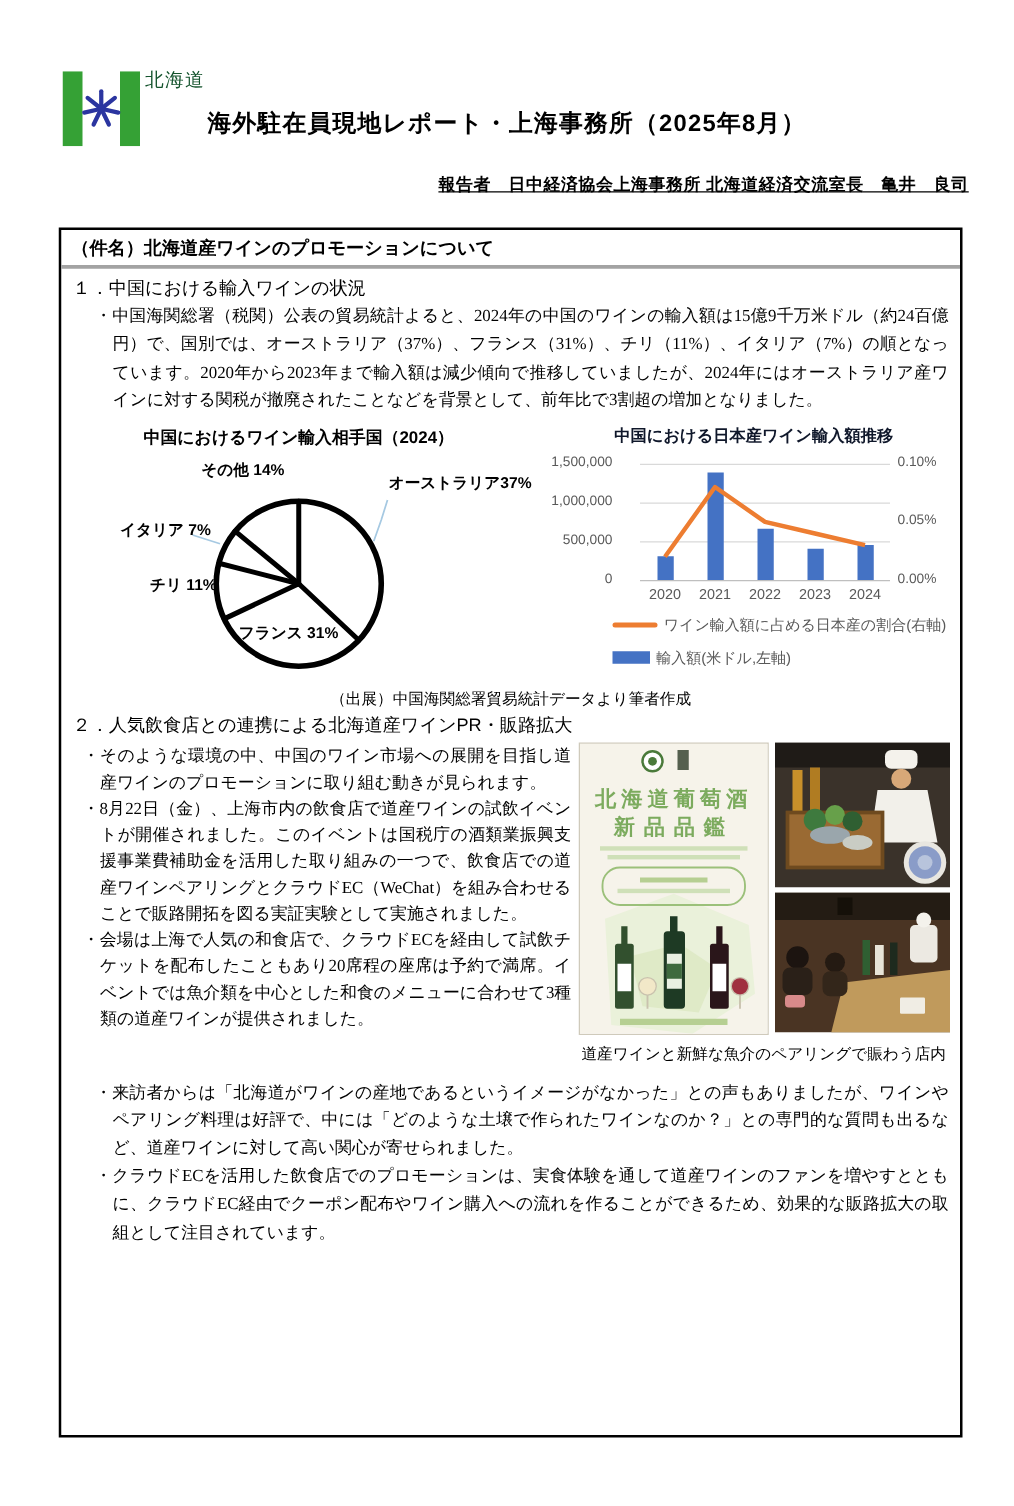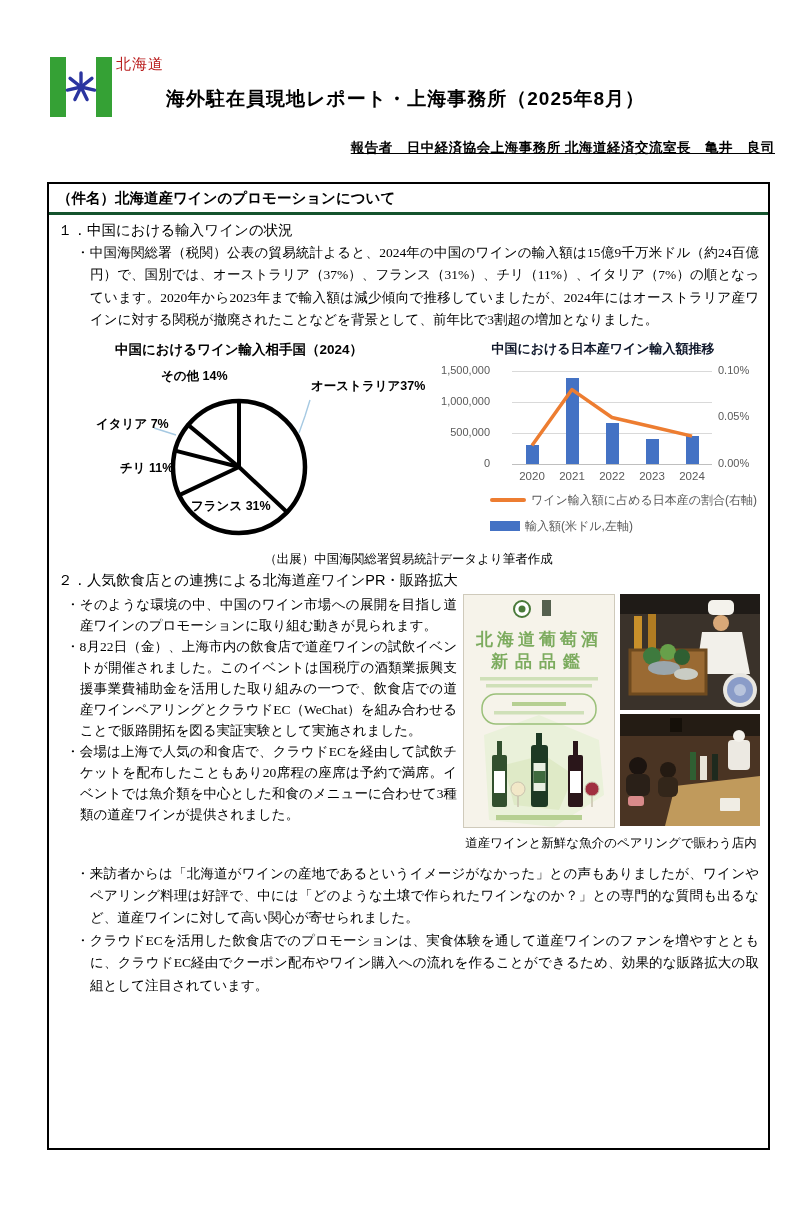--- a/index.html
+++ b/index.html
@@ -2,29 +2,29 @@
 <html><head>
 <meta charset="utf-8">
 <style>
   html,body{margin:0;padding:0;background:#fff;}
   .page{position:relative;width:811px;height:1205px;background:#fff;overflow:hidden;
         font-family:"Liberation Sans","DejaVu Sans",sans-serif;color:#000;}
 
   
   .logo{position:absolute;left:50px;top:57px;display:flex;align-items:flex-start;}
   .logo .flag{width:62px;height:60px;position:relative;}
-  .logo .label{font-size:15px;color:#b91c1c;margin-left:4px;margin-top:-2px;letter-spacing:1px;}
+  .logo .label{font-size:15px;color:#14532d;margin-left:4px;margin-top:-2px;letter-spacing:1px;}
   .doc-title{position:absolute;left:0;right:0;top:86px;text-align:center;
              font-size:19px;font-weight:bold;letter-spacing:1px;}
   .reporter{position:absolute;right:36px;top:139px;font-size:13.5px;font-weight:bold;
             text-decoration:underline;letter-spacing:.5px;}
 
   
   .box{position:absolute;left:47px;top:182px;width:723px;height:968px;border:2px solid #000;box-sizing:border-box;}
-  .subject{padding:5px 8px 4px 8px;font-size:14.5px;font-weight:bold;border-bottom:3px solid #14532d;}
+  .subject{padding:5px 8px 4px 8px;font-size:14.5px;font-weight:bold;border-bottom:3px solid #a3a3a3;}
   .box-body{padding:3px 9px 0 9px;}
   .sec-heading{font-size:14.5px;font-weight:normal;margin:3px 0 2px 0;}
 
   .bullet{font-family:"Liberation Serif","DejaVu Serif",serif;font-size:13.5px;line-height:22.4px;
           margin-left:18px;padding-left:14px;text-indent:-14px;text-align:justify;}
 
   
   .charts-row{display:flex;margin-top:6px;height:212px;}
   .pie-block{width:362px;position:relative;flex:none;}
   .pie-title{text-align:center;font-size:13.5px;font-weight:bold;margin-top:3px;}

